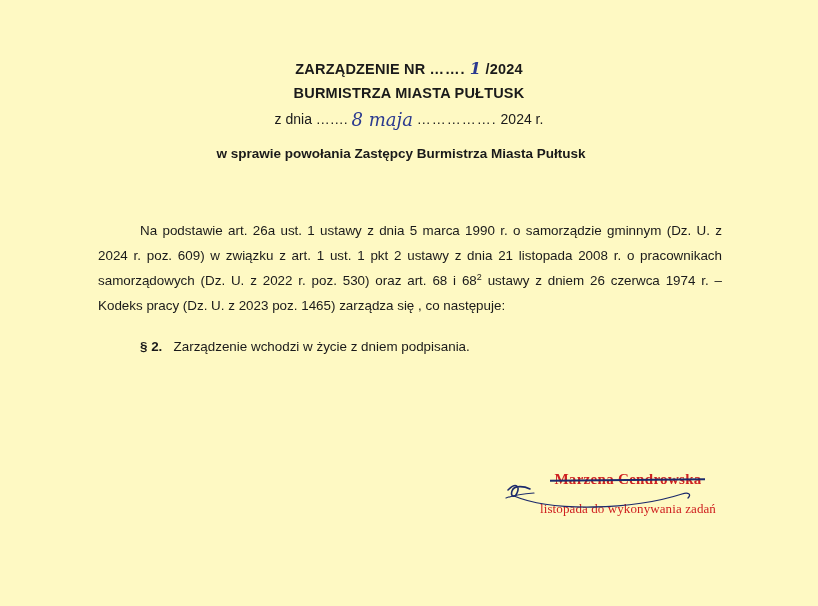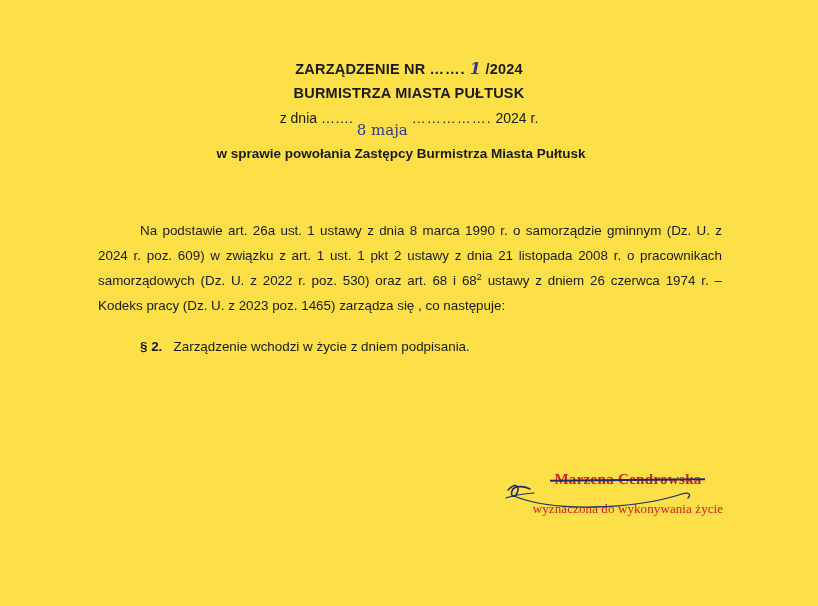--- a/index.html
+++ b/index.html
@@ -12,21 +12,21 @@
     height: 606px;
     font-family: "Liberation Sans", sans-serif;
     color: #1a1a1a;
     position: relative;
     overflow: hidden;
   }
   .page {
     position: relative;
     width: 818px;
     height: 606px;
-    background: #fde047;
+    background: #fef9c3;
   }
   
   .header-block {
     position: absolute;
     top: 58px;
     left: 0;
     width: 818px;
     text-align: center;
   }
   .line-title {
@@ -46,24 +46,25 @@
   .line-date {
     font-size: 14px;
     line-height: 22px;
     margin-top: 3px;
   }
   .dots {
     letter-spacing: 1px;
   }
   .hand {
     font-family: "DejaVu Serif", serif;
+    font-style: italic;
     color: #2b3a8f;
-    font-size: 15px;
-    position: relative;
-    top: 12px;
+    font-size: 18px;
+    position: relative;
+    top: 2px;
   }
   .hand-num {
     font-family: "DejaVu Serif", serif;
     font-style: italic;
     color: #2b3a8f;
     font-size: 16px;
   }
   .subject {
     position: absolute;
     top: 146px;
@@ -181,21 +182,21 @@
       <span class="dots">…………….</span>
       <span>2024 r.</span>
     </div>
   </div>
 
   <div class="subject">w sprawie powołania Zastępcy Burmistrza Miasta Pułtusk</div>
 
   <div class="body-text">
 
     <p class="para indent">
-      <span>Na podstawie art. 26a ust. 1 ustawy z dnia 8 marca 1990 r. o samorządzie gminnym</span>
+      <span>Na podstawie art. 26a ust. 1 ustawy z dnia 5 marca 1990 r. o samorządzie gminnym</span>
       <span>(Dz. U.  z 2024 r. poz. 609) w związku z art. 1 ust. 1 pkt 2 ustawy z dnia 21 listopada 2008 r.</span>
       <span>o pracownikach samorządowych (Dz. U. z  2022 r. poz. 530) oraz art.  68 i 68</span><sup>2</sup><span> ustawy z dniem</span>
       <span>26 czerwca 1974 r. – Kodeks pracy (Dz. U. z 2023 poz. 1465) zarządza się , co następuje:</span>
     </p>
 
 
     <p class="para indent">
       <span class="bold">§ 2.</span>
       <span>&nbsp;</span>
       <span>Zarządzenie wchodzi w życie z dniem podpisania.</span>
@@ -208,16 +209,16 @@
       <span class="sig-name">Marzena Cendrowska</span>
       <span class="sig-strike"></span>
       <svg class="sig-scribble" viewBox="0 0 60 40">
         <path d="M4 14 C12 6, 16 10, 13 17 C11 22, 6 21, 8 15 C10 9, 20 10, 26 13" stroke="#1c2a6b" stroke-width="1.6" fill="none" stroke-linecap="round"></path>
         <path d="M2 22 C10 19, 18 18, 30 17" stroke="#1c2a6b" stroke-width="1.2" fill="none" stroke-linecap="round"></path>
       </svg>
       <svg class="sig-underline" viewBox="0 0 200 26">
         <path d="M2 8 C40 24, 120 22, 170 6 C176 4, 180 6, 176 10" stroke="#1c2a6b" stroke-width="1.3" fill="none" stroke-linecap="round"></path>
       </svg>
     </div>
-    <div class="sig-sub1">wyznaczona do wykonywania życie</div>
+    <div class="sig-sub1">listopada do wykonywania zadań</div>
   </div>
 
 </div>
 
 </body></html>

